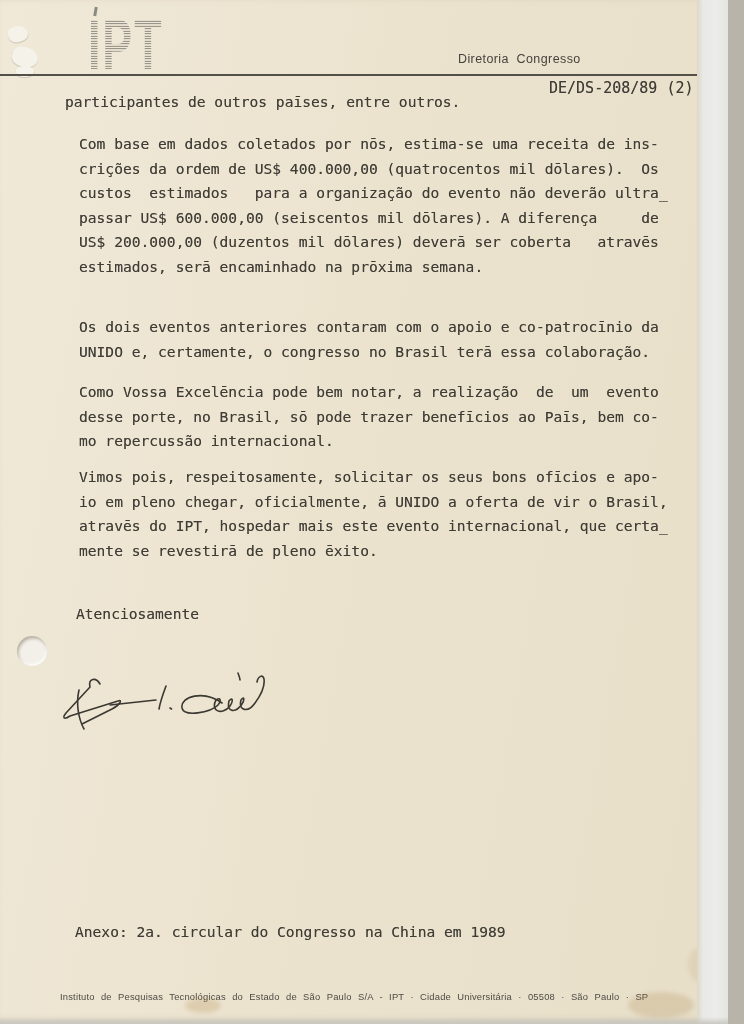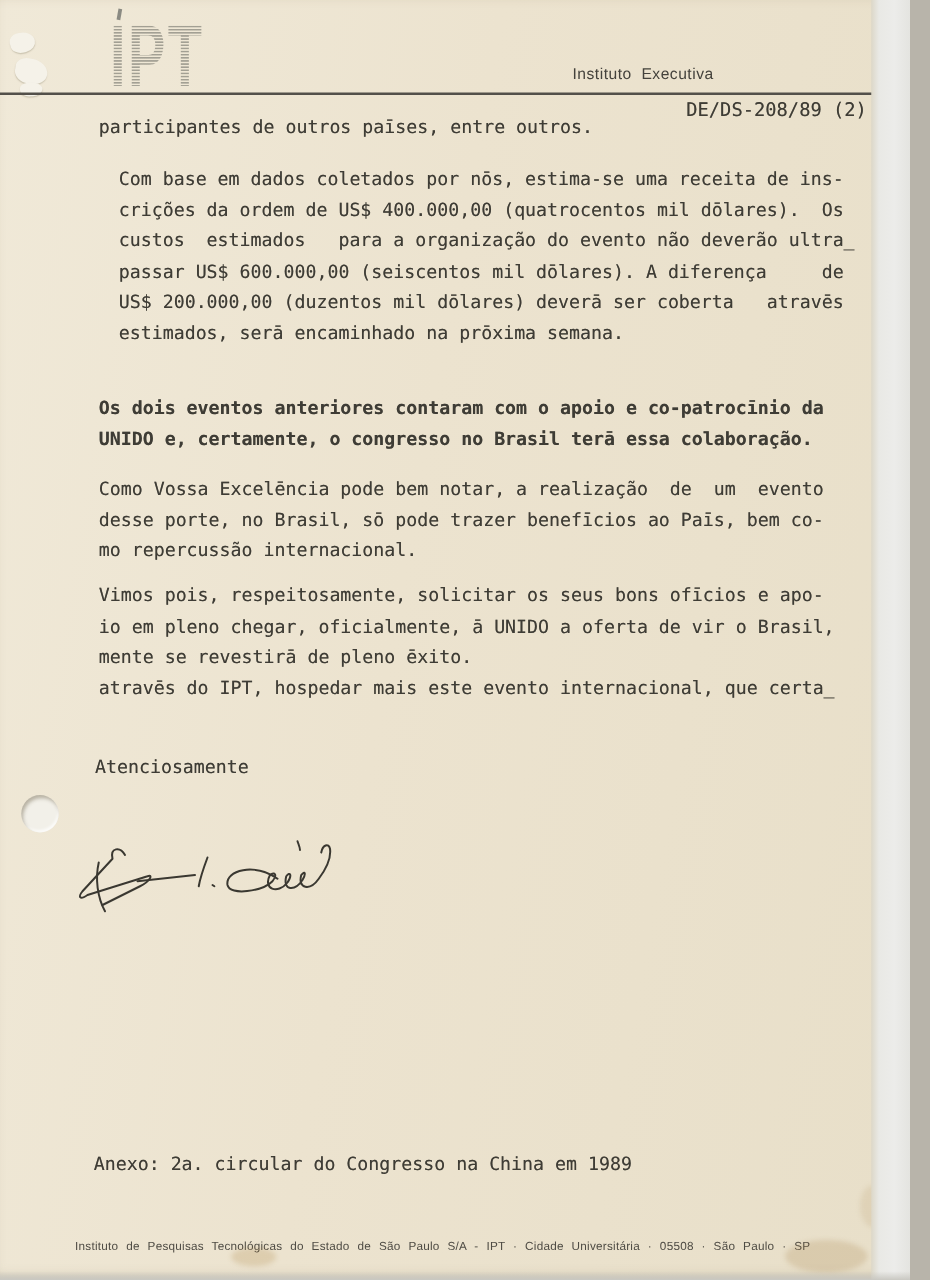--- a/index.html
+++ b/index.html
@@ -53,53 +53,53 @@
   <div class="paper">
 
     <div class="staple" style="left:8px;top:26px;width:20px;height:16px;transform:rotate(-14deg);"></div>
     <div class="staple" style="left:12px;top:47px;width:26px;height:20px;transform:rotate(9deg);"></div>
     <div class="staple" style="left:16px;top:66px;width:18px;height:11px;transform:rotate(-5deg);"></div>
 
     <div class="logo">
       <div class="logo-tick"></div>
       <span class="logo-text">IPT</span>
     </div>
-    <div class="department">Instituto  Executiva</div>
+    <div class="department">Diretoria  Congresso</div>
     <div class="rule"></div>
     <div class="ref">DE/DS-208/89 (2)</div>
 
-    <div class="abs" style="left:79px;top:90px;">
+    <div class="abs" style="left:65px;top:90px;">
       <div class="tline">participantes de outros paīses, entre outros.</div>
     </div>
 
-    <div class="abs" style="left:95px;top:132px;">
+    <div class="abs" style="left:79px;top:132px;">
       <div class="tline">Com base em dados coletados por nōs, estima-se uma receita de ins-</div>
       <div class="tline">crições da ordem de US$ 400.000,00 (quatrocentos mil dōlares).  Os</div>
       <div class="tline">custos  estimados   para a organização do evento não deverão ultra̲</div>
       <div class="tline">passar US$ 600.000,00 (seiscentos mil dōlares). A diferença     de</div>
       <div class="tline">US$ 200.000,00 (duzentos mil dōlares) deverā ser coberta   atravēs</div>
       <div class="tline">estimados, serā encaminhado na prōxima semana.</div>
     </div>
 
-    <div class="abs" style="left:79px;top:315px;font-weight:bold;">
+    <div class="abs" style="left:79px;top:315px;">
       <div class="tline">Os dois eventos anteriores contaram com o apoio e co-patrocīnio da</div>
       <div class="tline">UNIDO e, certamente, o congresso no Brasil terā essa colaboração.</div>
     </div>
 
     <div class="abs" style="left:79px;top:380px;">
       <div class="tline">Como Vossa Excelēncia pode bem notar, a realização  de  um  evento</div>
       <div class="tline">desse porte, no Brasil, sō pode trazer benefīcios ao Paīs, bem co-</div>
       <div class="tline">mo repercussão internacional.</div>
     </div>
 
     <div class="abs" style="left:79px;top:465px;">
       <div class="tline">Vimos pois, respeitosamente, solicitar os seus bons ofīcios e apo-</div>
       <div class="tline">io em pleno chegar, oficialmente, ā UNIDO a oferta de vir o Brasil,</div>
+      <div class="tline">atravēs do IPT, hospedar mais este evento internacional, que certa̲</div>
       <div class="tline">mente se revestirā de pleno ēxito.</div>
-      <div class="tline">atravēs do IPT, hospedar mais este evento internacional, que certa̲</div>
     </div>
 
     <div class="abs" style="left:76px;top:602px;">
       <div class="tline">Atenciosamente</div>
     </div>
 
     <svg class="sig-svg" width="225" height="72" viewBox="0 0 225 72">
       <g fill="none" stroke="#3a3831" stroke-width="1.6" stroke-linecap="round" stroke-linejoin="round">
         <path d="M186,10 C187,13 188,15 188,17"></path>
         <path d="M48,21 C44,14 36,15 38,24 L14,50 C10,55 12,57 18,53 L66,38 C71,36 68,42 60,46 L30,61"></path>

